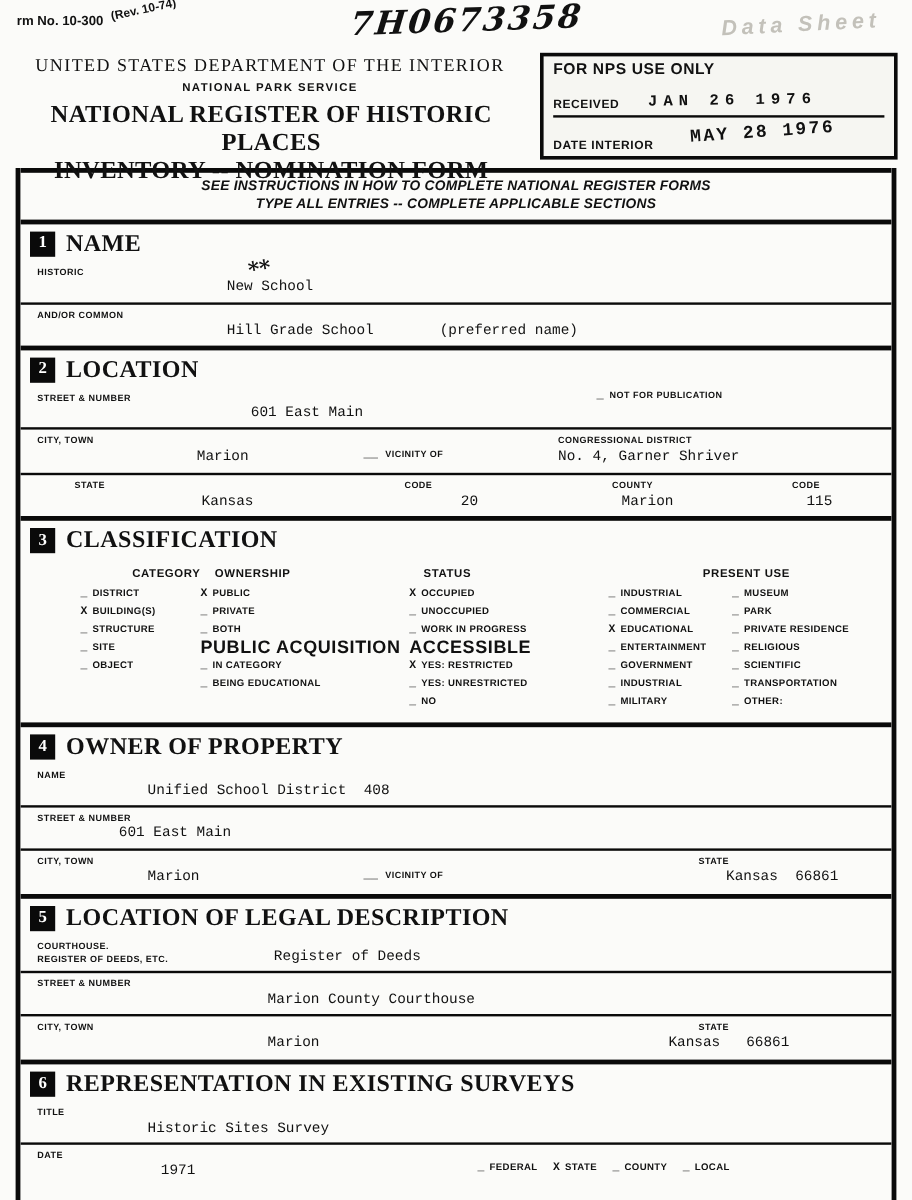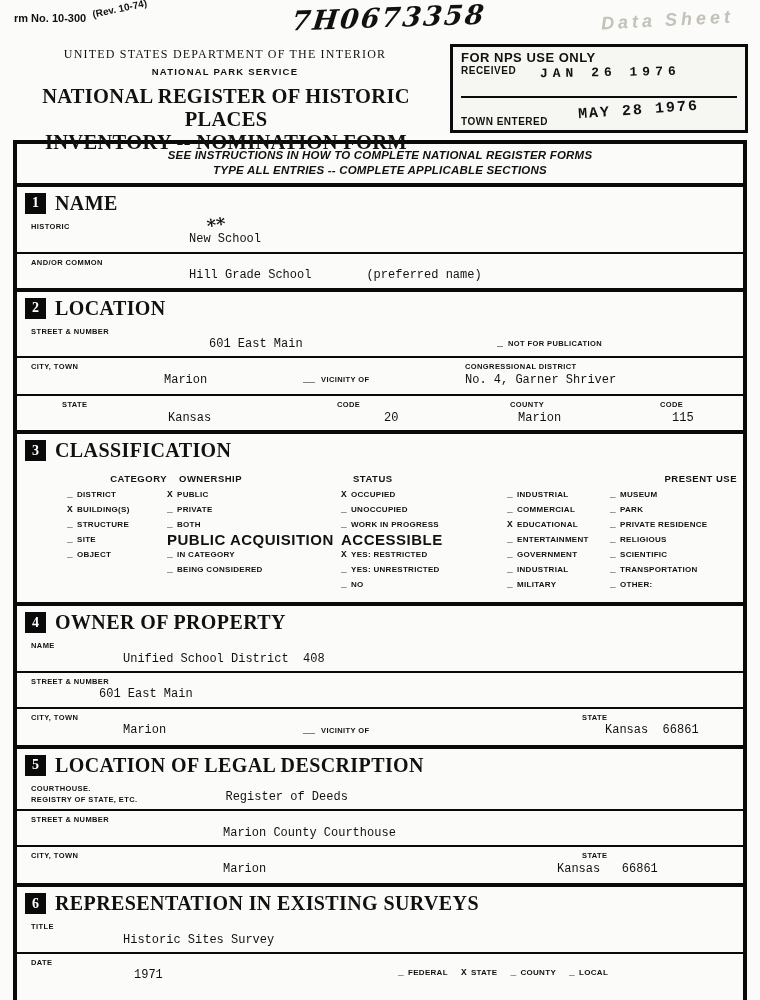--- a/index.html
+++ b/index.html
@@ -8,29 +8,29 @@
         font-family:"Liberation Sans",sans-serif;color:#111;overflow:hidden;margin:0 auto;}
   
   .hdr{position:relative;height:140px;}
   .formno{position:absolute;left:14px;top:12px;font-size:11px;font-weight:bold;}
   .rev{position:absolute;left:92px;top:3px;font-size:10px;font-weight:bold;transform:rotate(-12deg);}
   .serial{position:absolute;left:292px;top:2px;font-family:"DejaVu Serif",serif;font-style:italic;
           font-weight:bold;font-size:27px;letter-spacing:2px;transform:rotate(-2deg) skewX(-8deg);}
   .faded{position:absolute;right:26px;top:10px;color:#c3c1ba;font-size:18px;font-weight:bold;
          font-style:italic;letter-spacing:4px;transform:rotate(-3deg);}
   .dept{position:absolute;left:10px;top:47px;width:430px;text-align:center;}
-  .dept1{font-family:"Liberation Serif",serif;font-size:12px;letter-spacing:1.2px;}
+  .dept1{font-family:"Liberation Serif",serif;font-size:15px;letter-spacing:1.2px;}
   .dept2{font-size:9.5px;font-weight:bold;letter-spacing:1.2px;margin-top:4px;}
   .maintitle{position:absolute;left:0;top:85px;width:452px;text-align:center;
              font-family:"Liberation Serif",serif;font-weight:bold;font-size:20.5px;
              line-height:1.12;letter-spacing:0.3px;}
   .npsbox{position:absolute;right:12px;top:44px;width:298px;height:89px;border:3px solid #0a0a0a;
           background:#f6f6f2;padding:3px 8px 0 8px;}
   .npshead{font-size:13px;font-weight:bold;letter-spacing:0.5px;}
-  .npsrow1{display:flex;border-bottom:2px solid #0a0a0a;height:33px;padding-bottom:3px;}
+  .npsrow1{display:flex;align-items:flex-end;border-bottom:2px solid #0a0a0a;height:33px;padding-bottom:3px;}
   .npsrow2{display:flex;align-items:flex-end;height:33px;padding-bottom:4px;}
   .npslabel{font-size:10px;font-weight:bold;letter-spacing:0.5px;}
   .stamp1{font-family:"Liberation Mono",monospace;font-weight:bold;font-size:13px;letter-spacing:5px;
           margin-left:24px;transform:rotate(-1deg);margin-bottom:2px;white-space:pre;}
   .stamp2{font-family:"Liberation Mono",monospace;font-weight:bold;font-size:15px;letter-spacing:2px;
           margin-left:30px;transform:rotate(-4deg);margin-bottom:8px;white-space:pre;}
   
   .frame{margin:0 13px;border-left:4px solid #0a0a0a;border-right:4px solid #0a0a0a;height:960px;overflow:hidden;}
   .band{border-top:4px solid #0a0a0a;border-bottom:4px solid #0a0a0a;text-align:center;font-weight:bold;
         font-style:italic;font-size:11.5px;padding:4px 0 5px;line-height:1.3;letter-spacing:0.2px;}
@@ -43,33 +43,33 @@
   .field{position:relative;padding:3px 0 4px 14px;}
   .flabel{font-size:7.5px;font-weight:bold;letter-spacing:0.4px;line-height:1.5;}
   .fvalue{font-family:Liberation Mono, monospace;font-size:12px;white-space:pre;line-height:1.3;}
   .sep{height:2px;background:#0a0a0a;}
   .minilabel{font-size:7.5px;font-weight:bold;letter-spacing:0.4px;}
   .mk{font-family:"Liberation Mono",monospace;font-weight:bold;font-size:10px;display:inline-block;min-width:11px;}
   .note{margin-left:55px;}
   .hand2{position:absolute;left:190px;top:-4px;font-family:"DejaVu Serif",serif;font-style:italic;
          font-weight:bold;font-size:18px;transform:rotate(-10deg);}
   .absblk{position:absolute;top:3px;}
-  .absbot{position:absolute;bottom:6px;white-space:nowrap;}
+  .absbot{position:absolute;bottom:19px;white-space:nowrap;}
   .lblrow{display:flex;}
   .lblstack{flex:0 0 auto;}
   
   .classif{display:flex;padding:6px 6px 10px 50px;}
   .chead{font-size:9.5px;font-weight:bold;letter-spacing:0.5px;line-height:16px;white-space:nowrap;}
   .csub{font-size:15px;font-weight:bold;letter-spacing:0.5px;line-height:15px;white-space:nowrap;}
   .ck{font-size:8px;font-weight:bold;letter-spacing:0.3px;line-height:15px;white-space:nowrap;}
   .ck .mk{min-width:10px;font-size:9.5px;}
   .c1{width:100px;} .c1 .chead{padding-left:16px;text-align:right;}
   .c2{width:160px;} .c2 .chead{padding-left:12px;}
   .c3{width:180px;padding-left:14px;} .c3 .chead{padding-left:12px;}
-  .c4{flex:1;} .c4 .chead{text-align:right;}
+  .c4{flex:1;} .c4 .chead{text-align:center;}
   .usecols{display:flex;}
   .useL{width:103px;} .useR{flex:1;}
   
   .cols{display:flex;padding-left:45px;}
   .levels{position:absolute;left:381px;bottom:8px;display:flex;gap:13px;white-space:nowrap;}
 </style>
 </head>
 <body>
 
 <div class="page">
@@ -87,21 +87,21 @@
       <div>NATIONAL REGISTER OF HISTORIC PLACES</div>
       <div>INVENTORY -- NOMINATION FORM</div>
     </div>
     <div class="npsbox">
       <div class="npshead">FOR NPS USE ONLY</div>
       <div class="npsrow1">
         <span class="npslabel">RECEIVED</span>
         <span class="stamp1">JAN 26 1976</span>
       </div>
       <div class="npsrow2">
-        <span class="npslabel">TOWN ENTERED</span>
+        <span class="npslabel">DATE INTERIOR</span>
         <span class="stamp2">MAY 28 1976</span>
       </div>
     </div>
   </div>
 
   <div class="frame">
 
     <div class="band">
       <div><span>SEE INSTRUCTIONS IN </span><span>HOW TO COMPLETE NATIONAL REGISTER FORMS</span></div>
       <div>TYPE ALL ENTRIES -- COMPLETE APPLICABLE SECTIONS</div>
@@ -176,21 +176,21 @@
         <div class="ck"><span class="mk">_</span><span>SITE</span></div>
         <div class="ck"><span class="mk">_</span><span>OBJECT</span></div>
       </div>
       <div class="c2">
         <div class="chead">OWNERSHIP</div>
         <div class="ck"><span class="mk">X</span><span>PUBLIC</span></div>
         <div class="ck"><span class="mk">_</span><span>PRIVATE</span></div>
         <div class="ck"><span class="mk">_</span><span>BOTH</span></div>
         <div class="csub">PUBLIC ACQUISITION</div>
         <div class="ck"><span class="mk">_</span><span>IN CATEGORY</span></div>
-        <div class="ck"><span class="mk">_</span><span>BEING CONSIDERED</span></div>
+        <div class="ck"><span class="mk">_</span><span>BEING EDUCATIONAL</span></div>
       </div>
       <div class="c3">
         <div class="chead">STATUS</div>
         <div class="ck"><span class="mk">X</span><span>OCCUPIED</span></div>
         <div class="ck"><span class="mk">_</span><span>UNOCCUPIED</span></div>
         <div class="ck"><span class="mk">_</span><span>WORK IN PROGRESS</span></div>
         <div class="csub">ACCESSIBLE</div>
         <div class="ck"><span class="mk">X</span><span>YES: RESTRICTED</span></div>
         <div class="ck"><span class="mk">_</span><span>YES: UNRESTRICTED</span></div>
         <div class="ck"><span class="mk">_</span><span>NO</span></div>
@@ -246,21 +246,21 @@
     </div>
 
     <div class="bar"></div>
     <div class="shead">
       <span class="snum">5</span>
       <span class="stitle">LOCATION OF LEGAL DESCRIPTION</span>
     </div>
     <div class="field lblrow">
       <div class="lblstack">
         <div class="flabel">COURTHOUSE.</div>
-        <div class="flabel">REGISTRY OF STATE, ETC.</div>
+        <div class="flabel">REGISTER OF DEEDS, ETC.</div>
       </div>
       <div class="fvalue" style="margin-left:88px;align-self:flex-end">Register of Deeds</div>
     </div>
     <div class="sep"></div>
     <div class="field">
       <div class="flabel">STREET &amp; NUMBER</div>
       <div class="fvalue" style="margin-left:192px">Marion County Courthouse</div>
     </div>
     <div class="sep"></div>
     <div class="field" style="min-height:36px">

